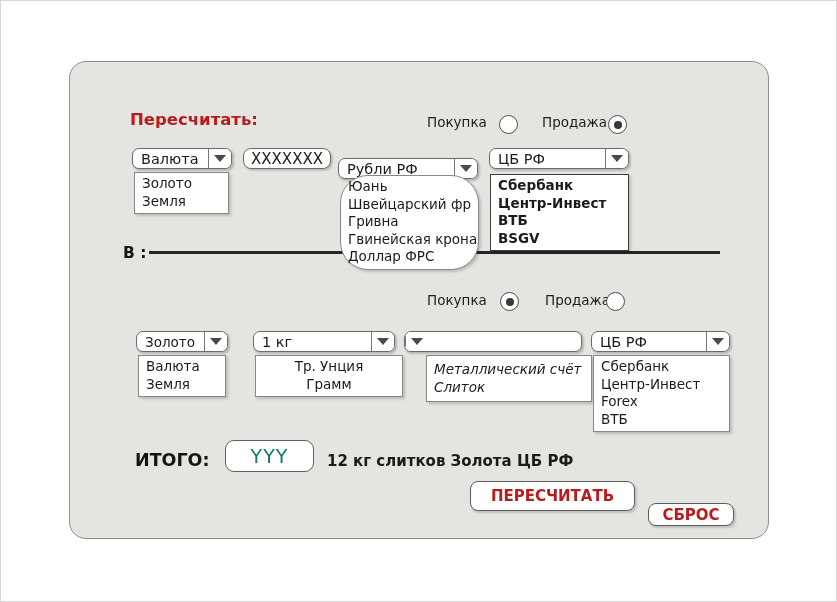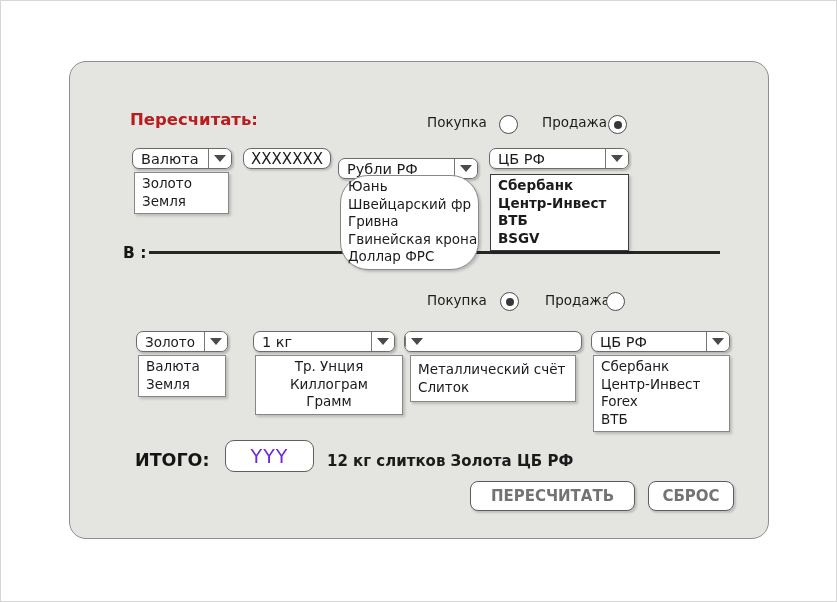--- a/index.html
+++ b/index.html
@@ -64,27 +64,27 @@
   }
   .listbox.strong { border:1.9px solid #3c3c3c; }
   .listbox.strong .opt { font-weight:bold; }
 
   .divider-line { position:absolute; height:3px; background:#262626; z-index:1; }
 
   .total-label { position:absolute; font-weight:bold; font-size:17.5px; color:#141414; }
   .result-box {
     position:absolute; background:#fff; border:1.4px solid #5f5f5f; border-radius:9px;
     display:flex; align-items:center; justify-content:center;
-    font-size:19px; letter-spacing:1px; color:#6d28d9;
+    font-size:19px; letter-spacing:1px; color:#0f766e;
   }
   .result-desc { position:absolute; font-size:15px; color:#1b1b1b; white-space:nowrap; }
 
   .btn {
     position:absolute; background:#fff; border:1.6px solid #5c5c5c; border-radius:8px;
-    font-family:inherit; font-weight:bold; font-size:15px; color:#737373;
+    font-family:inherit; font-weight:bold; font-size:15px; color:#b91c1c;
     display:flex; align-items:center; justify-content:center;
     box-shadow:1.5px 2px 2px rgba(0,0,0,0.16); cursor:pointer; white-space:nowrap;
   }
 </style>
 </head>
 <body>
 
 <div class="page">
   <div class="panel">
 
@@ -177,37 +177,36 @@
         </span>
     </div>
 
     <div class="listbox" style="left:68px; top:293px; width:88px;">
       <div class="opt">Валюта</div>
       <div class="opt">Земля</div>
     </div>
 
     <div class="listbox" style="left:185px; top:293px; width:148px;text-align:center;">
       <div class="opt">Тр. Унция</div>
-      <div class="opt">Киллограм</div>
       <div class="opt">Грамм</div>
     </div>
 
-    <div class="listbox" style="left:340px; top:293px; width:166px; padding:5px 0;">
+    <div class="listbox" style="left:356px; top:293px; width:166px; padding:5px 0;font-style:italic;">
       <div class="opt">Металлический счёт</div>
       <div class="opt">Слиток</div>
     </div>
 
     <div class="listbox" style="left:523px; top:293px; width:137px;">
       <div class="opt">Сбербанк</div>
       <div class="opt">Центр-Инвест</div>
       <div class="opt">Forex</div>
       <div class="opt">ВТБ</div>
     </div>
 
     <div class="total-label" style="left:65px; top:388px;">ИТОГО:</div>
     <div class="result-box" style="left:155px; top:378px; width:89px; height:32px;">YYY</div>
     <div class="result-desc" style="left:257px; top:390px;font-weight:bold;">12 кг слитков Золота ЦБ РФ</div>
 
     <button class="btn" style="left:400px; top:419px; width:165px; height:30px;">ПЕРЕСЧИТАТЬ</button>
-    <button class="btn" style="left:578px; top:419px; width:86px; height:30px;">СБРОС</button>
+    <button class="btn" style="left:578px; top:441px; width:86px; height:23px;">СБРОС</button>
 
   </div>
 </div>
 
 </body></html>

